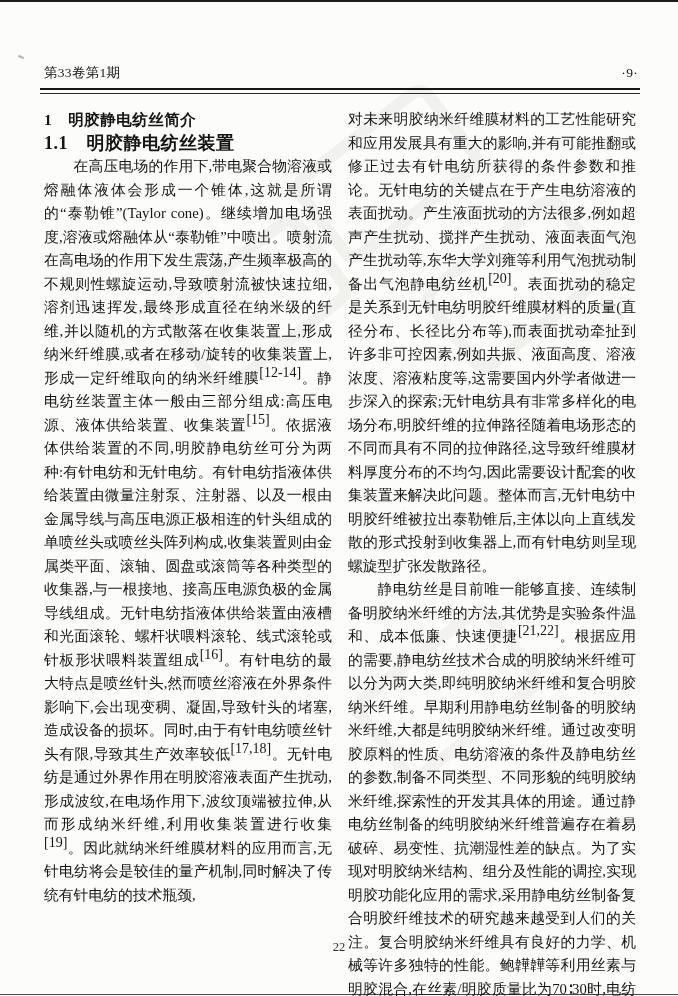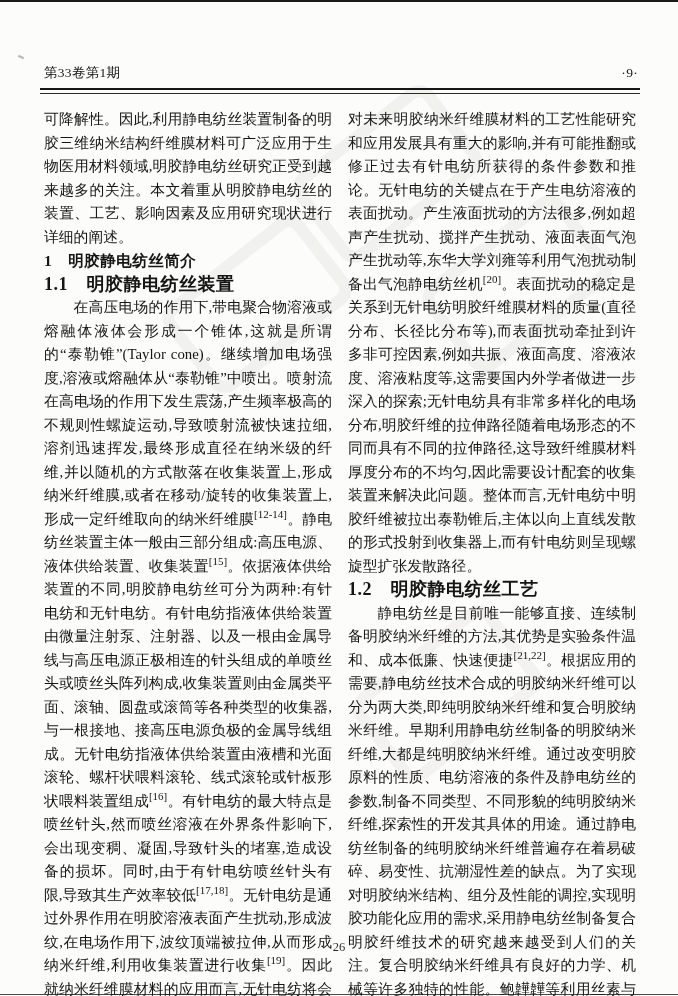--- a/index.html
+++ b/index.html
@@ -33,21 +33,21 @@
     display:flex;gap:16px;
   }
   .col{width:288px;font-size:14.8px;line-height:23.5px;text-align:justify;}
   .para{margin:0;}
   .para.indent{text-indent:2em;}
   .sec-h1{
     margin:0;font-size:15.5px;line-height:23.5px;font-weight:bold;
     font-family:Liberation Serif, serif;letter-spacing:.5px;
   }
   .sec-h2{margin:0;font-size:18px;line-height:23.5px;font-weight:bold;letter-spacing:.5px;}
-  sup.ref{font-size:11px;line-height:0;letter-spacing:0;}
+  sup.ref{font-size:14px;line-height:0;letter-spacing:0;}
   .footer{
     position:absolute;z-index:2;top:940px;left:0;right:0;
     text-align:center;font-size:12.5px;color:#2a2a2a;
   }
 </style>
 </head>
 <body>
 
 <div class="page">
   <div class="edge-top"></div>
@@ -59,29 +59,27 @@
   <div class="wm wm4"></div>
 
   <div class="header">
     <span>第33卷第1期</span>
     <span>·9·</span>
   </div>
   <div class="rule"></div>
 
   <div class="columns">
     <div class="col" id="col-left">
-        <p class="para">可降解性。因此,利用静电纺丝装置制备的明胶三维纳米结构纤维膜材料可广泛应用于生物医用材料领域,明胶静电纺丝研究正受到越来越多的关注。本文着重从明胶静电纺丝的装置、工艺、影响因素及应用研究现状进行详细的阐述。</p>
         <h2 class="sec-h1">1　明胶静电纺丝简介</h2>
         <h3 class="sec-h2">1.1　明胶静电纺丝装置</h3>
         <p class="para indent">在高压电场的作用下,带电聚合物溶液或熔融体液体会形成一个锥体,这就是所谓的“泰勒锥”(Taylor cone)。继续增加电场强度,溶液或熔融体从“泰勒锥”中喷出。喷射流在高电场的作用下发生震荡,产生频率极高的不规则性螺旋运动,导致喷射流被快速拉细,溶剂迅速挥发,最终形成直径在纳米级的纤维,并以随机的方式散落在收集装置上,形成纳米纤维膜,或者在移动/旋转的收集装置上,形成一定纤维取向的纳米纤维膜<sup class="ref">[12-14]</sup>。静电纺丝装置主体一般由三部分组成:高压电源、液体供给装置、收集装置<sup class="ref">[15]</sup>。依据液体供给装置的不同,明胶静电纺丝可分为两种:有针电纺和无针电纺。有针电纺指液体供给装置由微量注射泵、注射器、以及一根由金属导线与高压电源正极相连的针头组成的单喷丝头或喷丝头阵列构成,收集装置则由金属类平面、滚轴、圆盘或滚筒等各种类型的收集器,与一根接地、接高压电源负极的金属导线组成。无针电纺指液体供给装置由液槽和光面滚轮、螺杆状喂料滚轮、线式滚轮或针板形状喂料装置组成<sup class="ref">[16]</sup>。有针电纺的最大特点是喷丝针头,然而喷丝溶液在外界条件影响下,会出现变稠、凝固,导致针头的堵塞,造成设备的损坏。同时,由于有针电纺喷丝针头有限,导致其生产效率较低<sup class="ref">[17,18]</sup>。无针电纺是通过外界作用在明胶溶液表面产生扰动,形成波纹,在电场作用下,波纹顶端被拉伸,从而形成纳米纤维,利用收集装置进行收集<sup class="ref">[19]</sup>。因此就纳米纤维膜材料的应用而言,无针电纺将会是较佳的量产机制,同时解决了传统有针电纺的技术瓶颈,</p>
       </div>
     <div class="col" id="col-right">
         <p class="para">对未来明胶纳米纤维膜材料的工艺性能研究和应用发展具有重大的影响,并有可能推翻或修正过去有针电纺所获得的条件参数和推论。无针电纺的关键点在于产生电纺溶液的表面扰动。产生液面扰动的方法很多,例如超声产生扰动、搅拌产生扰动、液面表面气泡产生扰动等,东华大学刘雍等利用气泡扰动制备出气泡静电纺丝机<sup class="ref">[20]</sup>。表面扰动的稳定是关系到无针电纺明胶纤维膜材料的质量(直径分布、长径比分布等),而表面扰动牵扯到许多非可控因素,例如共振、液面高度、溶液浓度、溶液粘度等,这需要国内外学者做进一步深入的探索;无针电纺具有非常多样化的电场分布,明胶纤维的拉伸路径随着电场形态的不同而具有不同的拉伸路径,这导致纤维膜材料厚度分布的不均匀,因此需要设计配套的收集装置来解决此问题。整体而言,无针电纺中明胶纤维被拉出泰勒锥后,主体以向上直线发散的形式投射到收集器上,而有针电纺则呈现螺旋型扩张发散路径。</p>
-        <h3 class="sec-h2">1.2　明胶静电纺丝工艺</h3>
         <p class="para indent">静电纺丝是目前唯一能够直接、连续制备明胶纳米纤维的方法,其优势是实验条件温和、成本低廉、快速便捷<sup class="ref">[21,22]</sup>。根据应用的需要,静电纺丝技术合成的明胶纳米纤维可以分为两大类,即纯明胶纳米纤维和复合明胶纳米纤维。早期利用静电纺丝制备的明胶纳米纤维,大都是纯明胶纳米纤维。通过改变明胶原料的性质、电纺溶液的条件及静电纺丝的参数,制备不同类型、不同形貌的纯明胶纳米纤维,探索性的开发其具体的用途。通过静电纺丝制备的纯明胶纳米纤维普遍存在着易破碎、易变性、抗潮湿性差的缺点。为了实现对明胶纳米结构、组分及性能的调控,实现明胶功能化应用的需求,采用静电纺丝制备复合明胶纤维技术的研究越来越受到人们的关注。复合明胶纳米纤维具有良好的力学、机械等许多独特的性能。鲍韡韡等利用丝素与明胶混合,在丝素/明胶质量比为70∶30时,电纺得到纤维形貌好,直径均匀,离散程度小的复合明胶纳</p>
       </div>
   </div>
 
   <div class="footer">
-    <span>26</span>
+    <span>22</span>
   </div>
   <div class="edge-bottom"></div>
 </div>
 
 </body></html>

